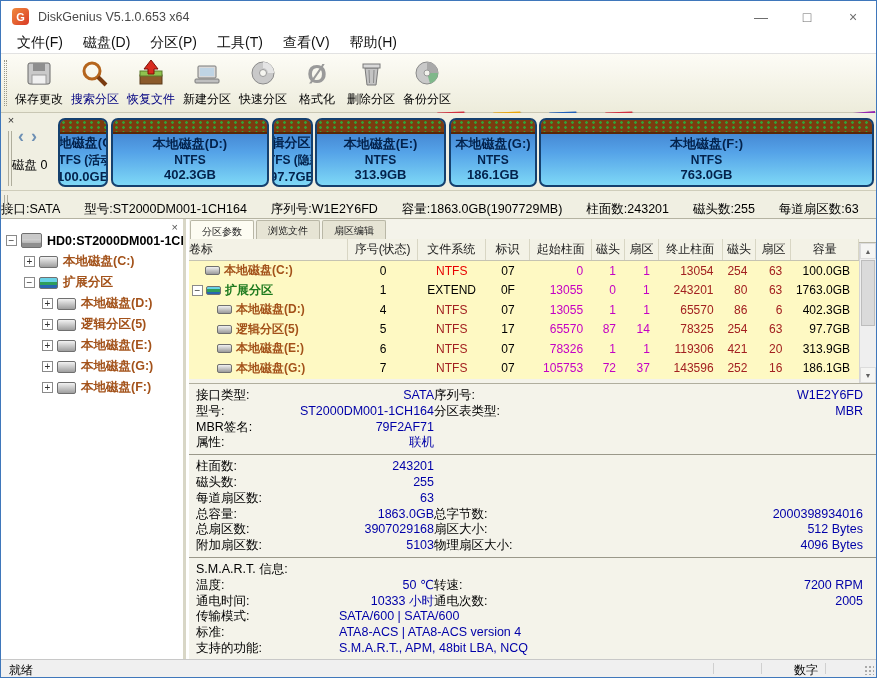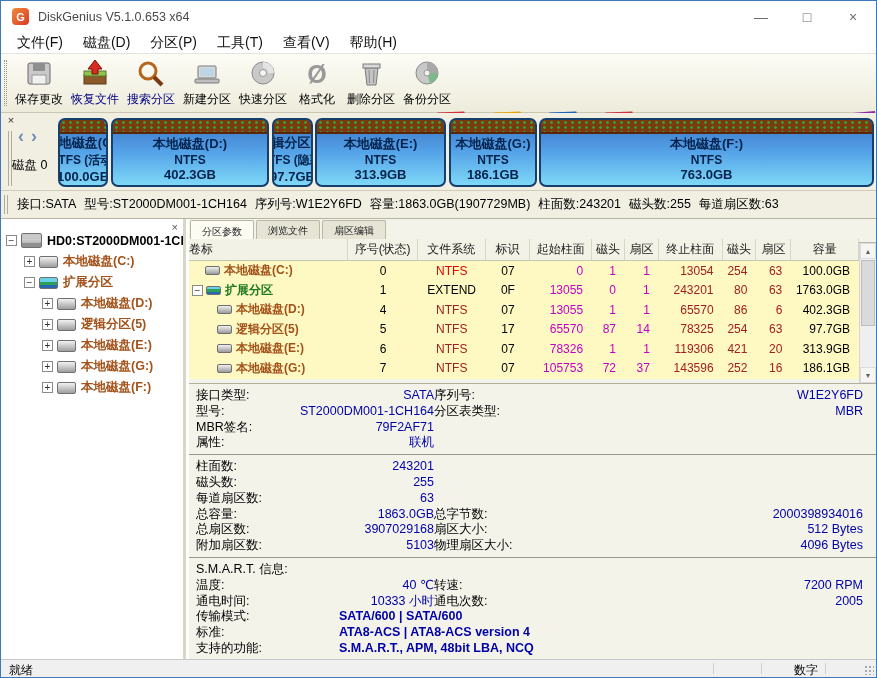--- a/index.html
+++ b/index.html
@@ -66,22 +66,22 @@
   .pb-body { height:calc(100% - 16px); display:flex; flex-direction:column; align-items:center;
              justify-content:center; color:#03224C; font-weight:bold; overflow:hidden; }
   .pb-name { font-size:13px; white-space:nowrap; }
   .pb-fs   { font-size:12px; white-space:nowrap; }
   .pb-size { font-size:13px; white-space:nowrap; }
   .pb0{left:57px;width:50px}.pb1{left:110px;width:158px}.pb2{left:271px;width:41px}
   .pb3{left:314px;width:131px}.pb4{left:448px;width:88px}.pb5{left:538px;width:335px}
 
   
   .diskinfo { position:absolute; top:190px; left:0; right:0; height:28px; background:#F0EFE2;
-              border-bottom:1px solid #B5B3A2; display:flex; align-items:center; gap:8px;
-              padding-left:16px; font-size:12.5px; white-space:nowrap; overflow:hidden; }
+              border-bottom:1px solid #B5B3A2; display:flex; align-items:flex-end; gap:24px;
+              font-size:12.5px; white-space:nowrap; overflow:hidden; }
   .di-grip { position:absolute; left:3px; top:4px; bottom:4px; width:4px;
              border-left:1px solid #AFAD9C; border-right:1px solid #AFAD9C; }
 
   
   .main { position:absolute; top:218px; left:0; right:0; bottom:18px; }
   .treepanel { position:absolute; left:0; top:0; width:185px; bottom:0; background:#fff;
                border-right:3px solid #D8D6C6; overflow:hidden; }
   .tree-close { position:absolute; right:5px; top:2px; color:#555; font-size:11px; }
   .tree { position:absolute; left:5px; top:11px; right:0; bottom:0; }
   .trow { height:21px; display:flex; align-items:center; white-space:nowrap; font-weight:bold; color:#A3521A; font-size:12.5px; }
@@ -135,21 +135,21 @@
              border-top:1px solid #B0AE9E; font-size:12.5px; overflow:hidden; }
   .dsec { padding:4px 0 3px 7px; border-bottom:1px solid #9A988A; }
   .dsec.last { border-bottom:none; }
   .drow { display:flex; height:15.8px; line-height:15.8px; }
   .dc1 { flex:0 0 238px; display:flex; }
   .dc2 { flex:1; display:flex; padding-right:13px;align-items:flex-end; }
   .dl { white-space:nowrap; color:#000; }
   .dv { margin-left:auto; white-space:nowrap; color:#0000A8; }
   .drow.lv .dc1 { flex:1; }
   .drow.lv .dl { flex:0 0 143px; }
-  .drow.lv .dv { margin-left:0;font-weight:bold; }
+  .drow.lv .dv { margin-left:0; }
   .smart-title { height:15.8px; line-height:15.8px; color:#000; }
 
   
   .statusbar { position:absolute; left:0; right:0; bottom:0; height:18px; background:#F0F0F0;
                border-top:1px solid #C8C8C8; font-size:12px; }
   .sb-left { position:absolute; left:8px; top:2px; }
   .sb-sep { position:absolute; top:3px; bottom:3px; width:1px; background:#D0D0D0; }
   .sb-num { position:absolute; right:58px; top:2px; }
   .sb-grip { position:absolute; right:2px; bottom:2px; width:10px; height:10px;
              background:radial-gradient(circle,#A9A9A9 1px,transparent 1.4px); background-size:4px 4px; }
@@ -187,35 +187,35 @@
               <rect x="4" y="4" width="22" height="21" rx="2" fill="#C9C9C9" stroke="#6A6A6A"></rect>
               <rect x="9" y="4" width="12" height="8" fill="#8E8E8E"></rect>
               <rect x="8" y="16" width="14" height="9" fill="#F0F0F0" stroke="#9A9A9A"></rect>
             </svg>
         </div>
           <div class="tb-label">保存更改</div>
       </div>
       <div class="tb-btn blue">
         <div class="tb-icon">
           <svg width="30" height="30">
+              <circle cx="12" cy="12" r="8" fill="none" stroke="#B5651D" stroke-width="3"></circle>
+              <line x1="18" y1="18" x2="26" y2="26" stroke="#7A3B10" stroke-width="4"></line>
+            </svg>
+        </div>
+          <div class="tb-label">搜索分区</div>
+      </div>
+      <div class="tb-btn blue">
+        <div class="tb-icon">
+          <svg width="30" height="30">
               <rect x="4" y="16" width="22" height="9" fill="#8B5A2B" stroke="#5A3A1A"></rect>
               <rect x="4" y="12" width="22" height="5" fill="#8FC24F" stroke="#5A7A2A"></rect>
               <path d="M15 1 L22 10 H18 V15 H12 V10 H8 Z" fill="#D92B1F" stroke="#7A1008"></path>
             </svg>
         </div>
           <div class="tb-label">恢复文件</div>
-      </div>
-      <div class="tb-btn blue">
-        <div class="tb-icon">
-          <svg width="30" height="30">
-              <circle cx="12" cy="12" r="8" fill="none" stroke="#B5651D" stroke-width="3"></circle>
-              <line x1="18" y1="18" x2="26" y2="26" stroke="#7A3B10" stroke-width="4"></line>
-            </svg>
-        </div>
-          <div class="tb-label">搜索分区</div>
       </div>
       <div class="tb-btn">
         <div class="tb-icon">
           <svg width="30" height="30">
               <rect x="6" y="7" width="18" height="12" rx="1" fill="#D9D9D9" stroke="#7A7A7A"></rect>
               <rect x="8" y="9" width="14" height="8" fill="#BFD4E4"></rect>
               <rect x="3" y="20" width="24" height="4" rx="1" fill="#BFBFBF" stroke="#7A7A7A"></rect>
             </svg>
         </div>
           <div class="tb-label">新建分区</div>
@@ -624,21 +624,21 @@
                 <span class="dl">物理扇区大小:</span>
                 <span class="dv">4096 Bytes</span>
               </div>
             </div>
         </div>
         <div class="dsec last">
           <div class="smart-title">S.M.A.R.T. 信息:</div>
           <div class="drow">
               <div class="dc1">
                 <span class="dl">温度:</span>
-                <span class="dv">40 ℃</span>
+                <span class="dv">50 ℃</span>
               </div>
               <div class="dc2">
                 <span class="dl">转速:</span>
                 <span class="dv">7200 RPM</span>
               </div>
             </div>
           <div class="drow">
               <div class="dc1">
                 <span class="dl">通电时间:</span>
                 <span class="dv">10333 小时</span>

